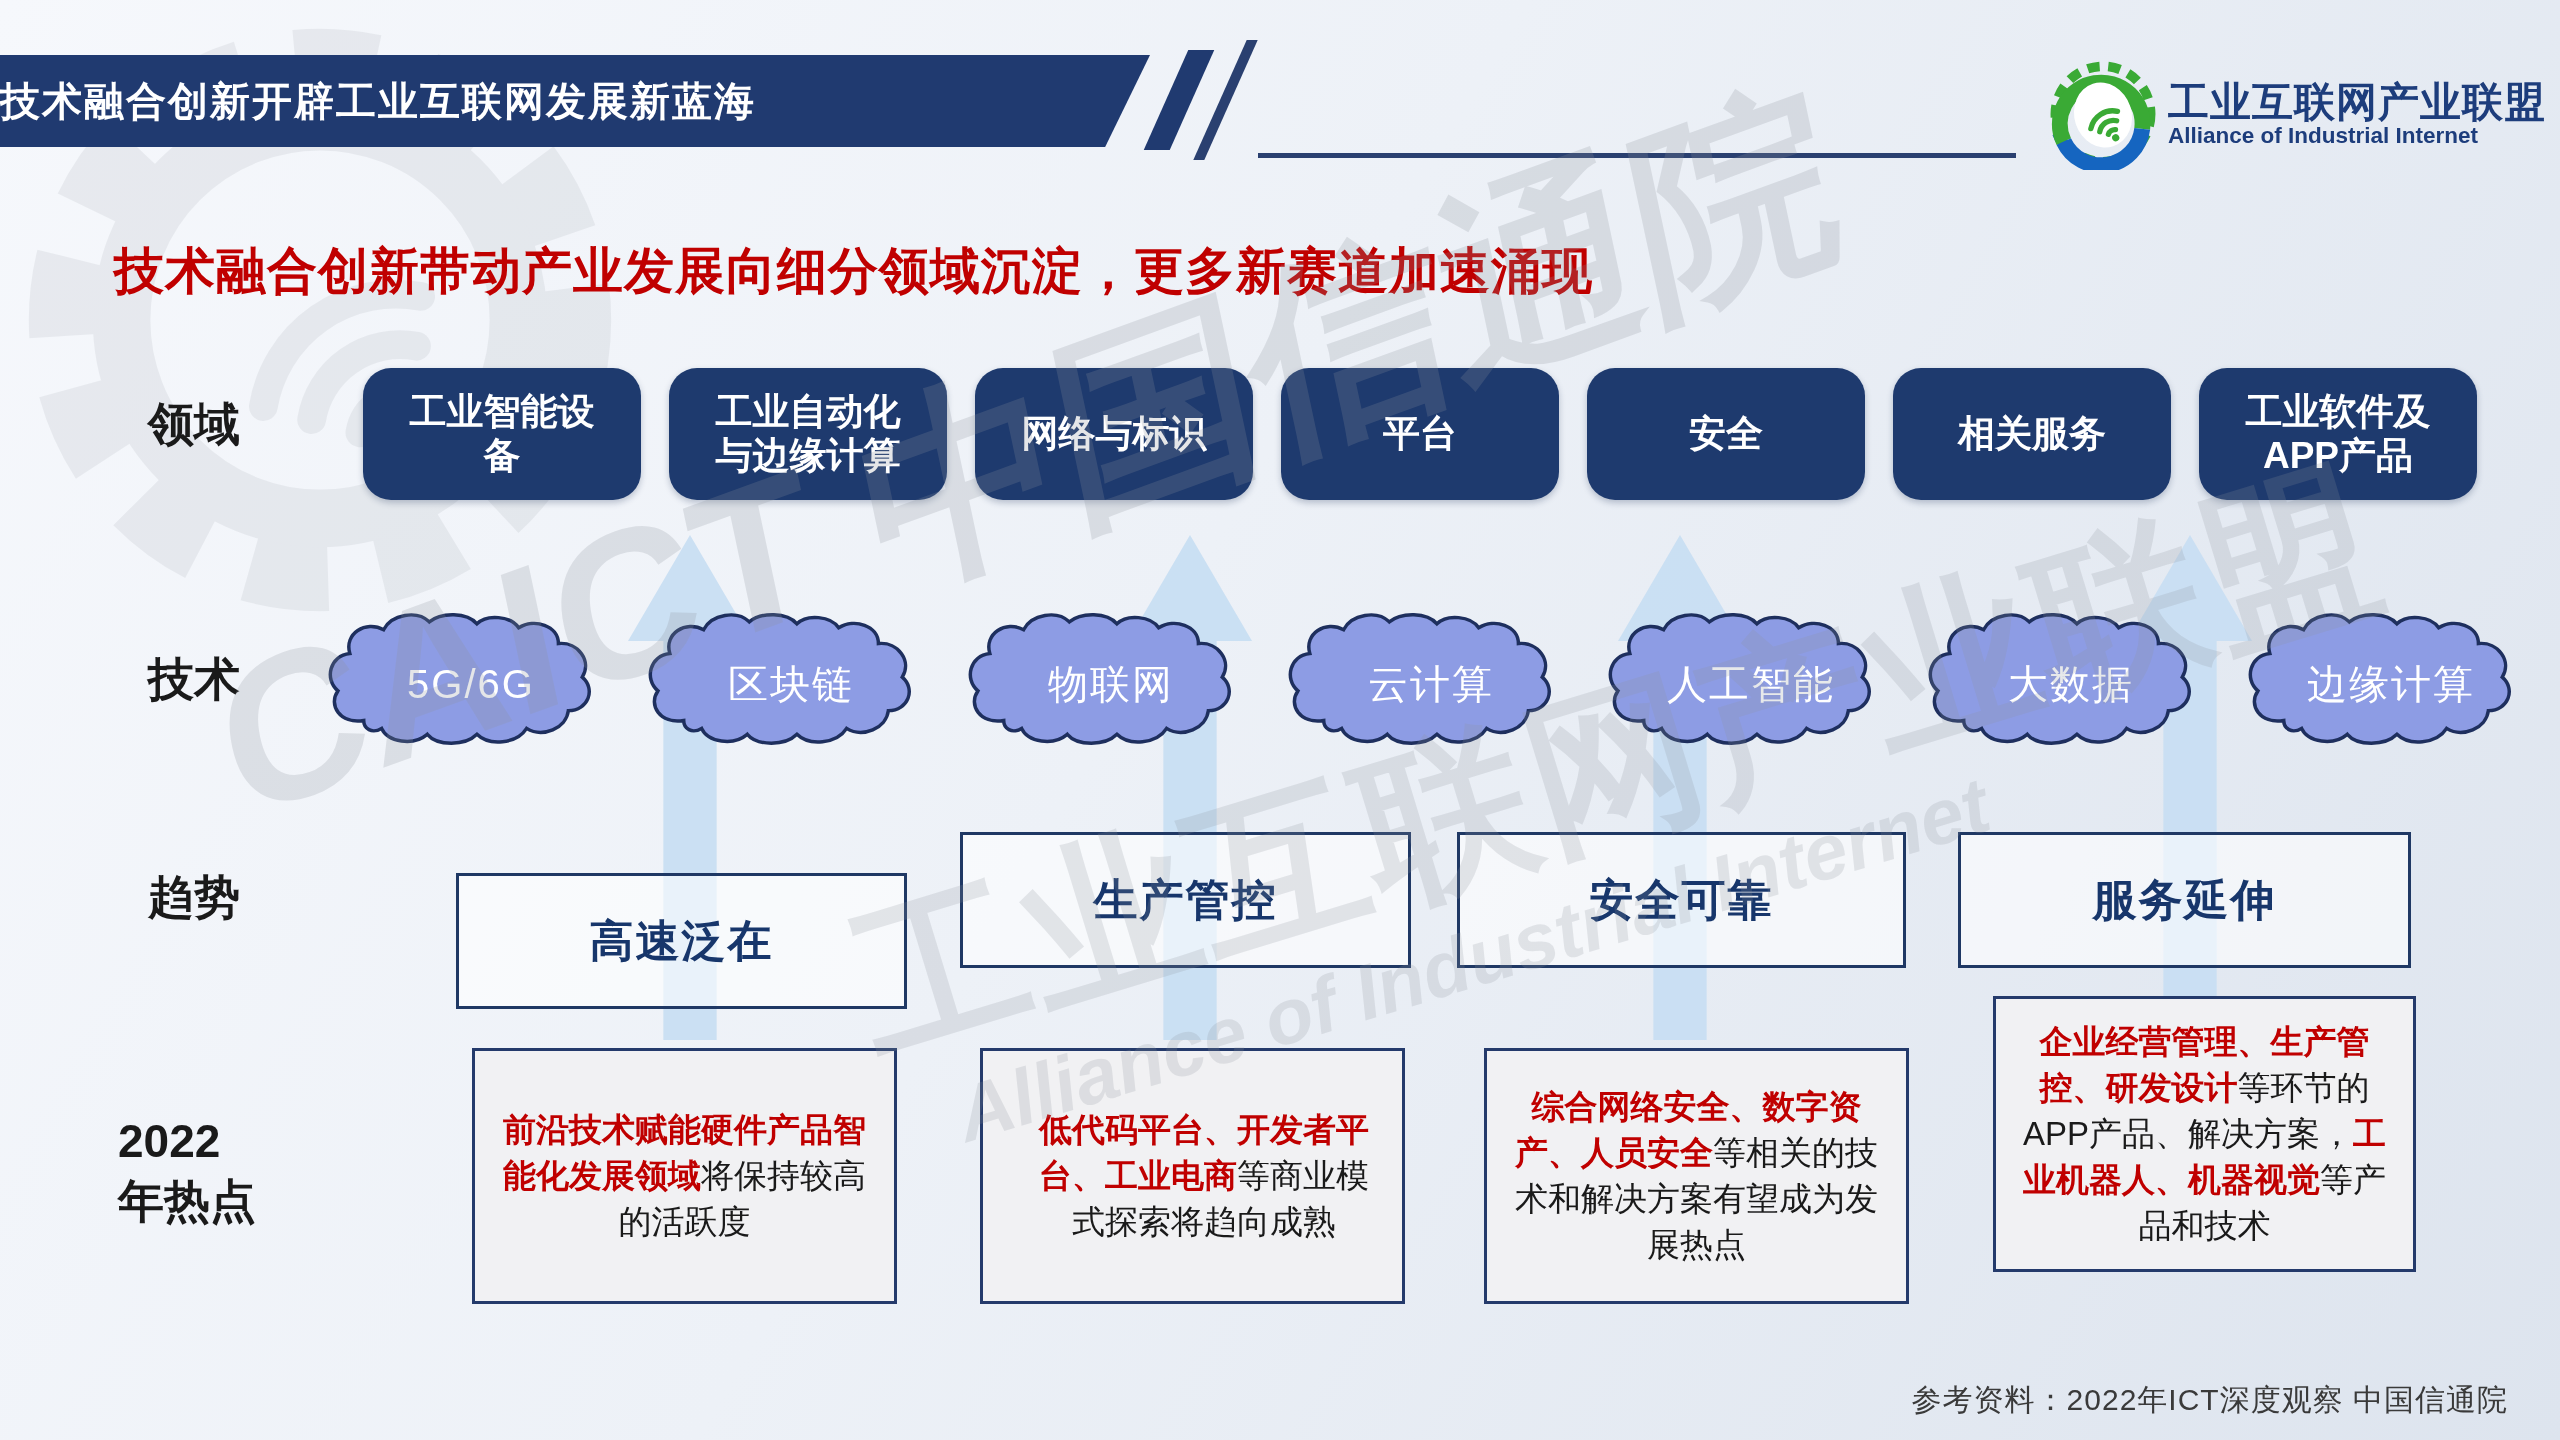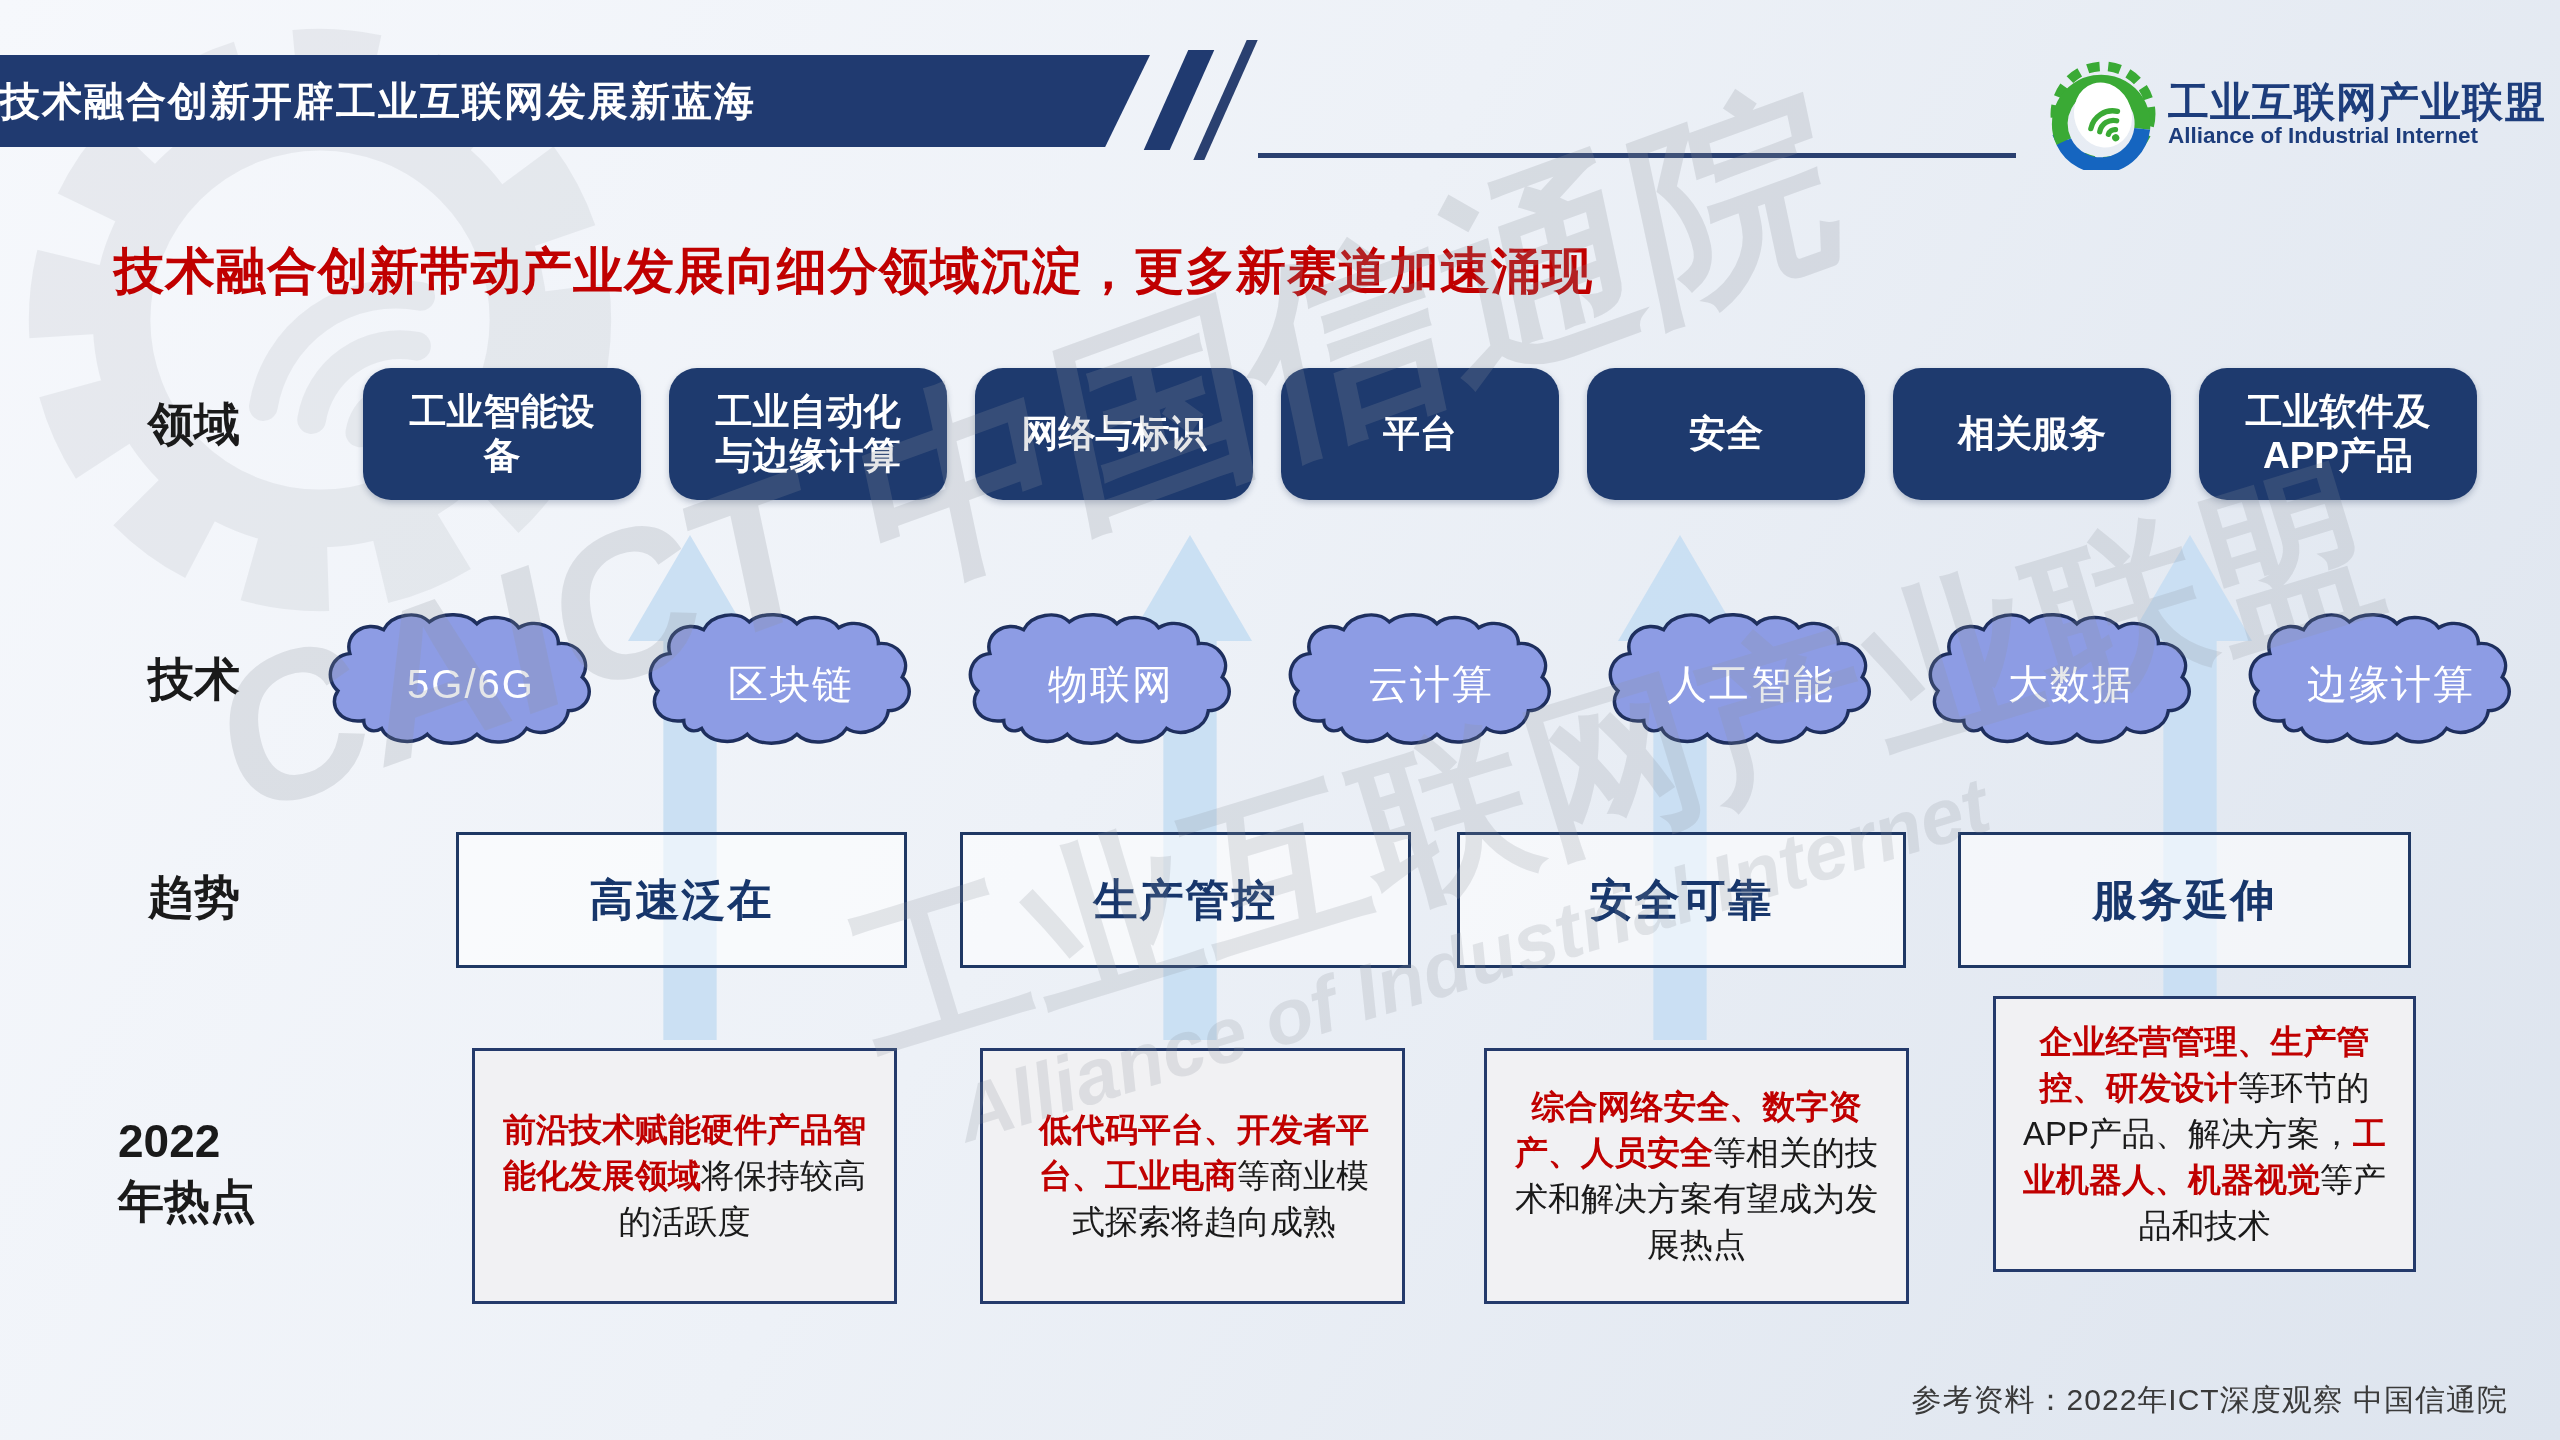--- a/index.html
+++ b/index.html
@@ -44,21 +44,21 @@
   
   .cloud-row{position:absolute;left:322px;top:610px;display:flex;z-index:2;gap:44px;}
   .cloud{position:relative;width:298px;height:148px;margin-right:-22px;}
   .cloud svg{position:absolute;inset:0;width:100%;height:100%;}
   .cloud-label{position:absolute;inset:0;display:flex;align-items:center;justify-content:center;
                color:#fff;font-size:40px;letter-spacing:2px;white-space:nowrap;}
 
   
   .trend-box{position:absolute;top:832px;height:130px;background:rgba(255,255,255,.58);border:3px solid #1f3864;
              display:flex;align-items:center;justify-content:center;color:#17366b;font-size:44px;font-weight:bold;z-index:2;letter-spacing:2px;}
-  #trend-0{left:456px;width:445px;}
+  #trend-0{left:456px;width:445px;margin-top:41px;}
   #trend-1{left:960px;width:445px;}
   #trend-2{left:1457px;width:443px;}
   #trend-3{left:1958px;width:447px;}
 
   
   .hot-box{position:absolute;top:1048px;width:425px;min-height:256px;background:#f1f1f3;border:3px solid #243a6b;
            display:flex;align-items:center;justify-content:center;text-align:center;padding:10px 20px;box-sizing:border-box;
            font-size:33px;line-height:1.4;color:#1a1a1a;z-index:2;}
   #hot-0{left:472px;}
   #hot-1{left:980px;padding-left:43px;}

